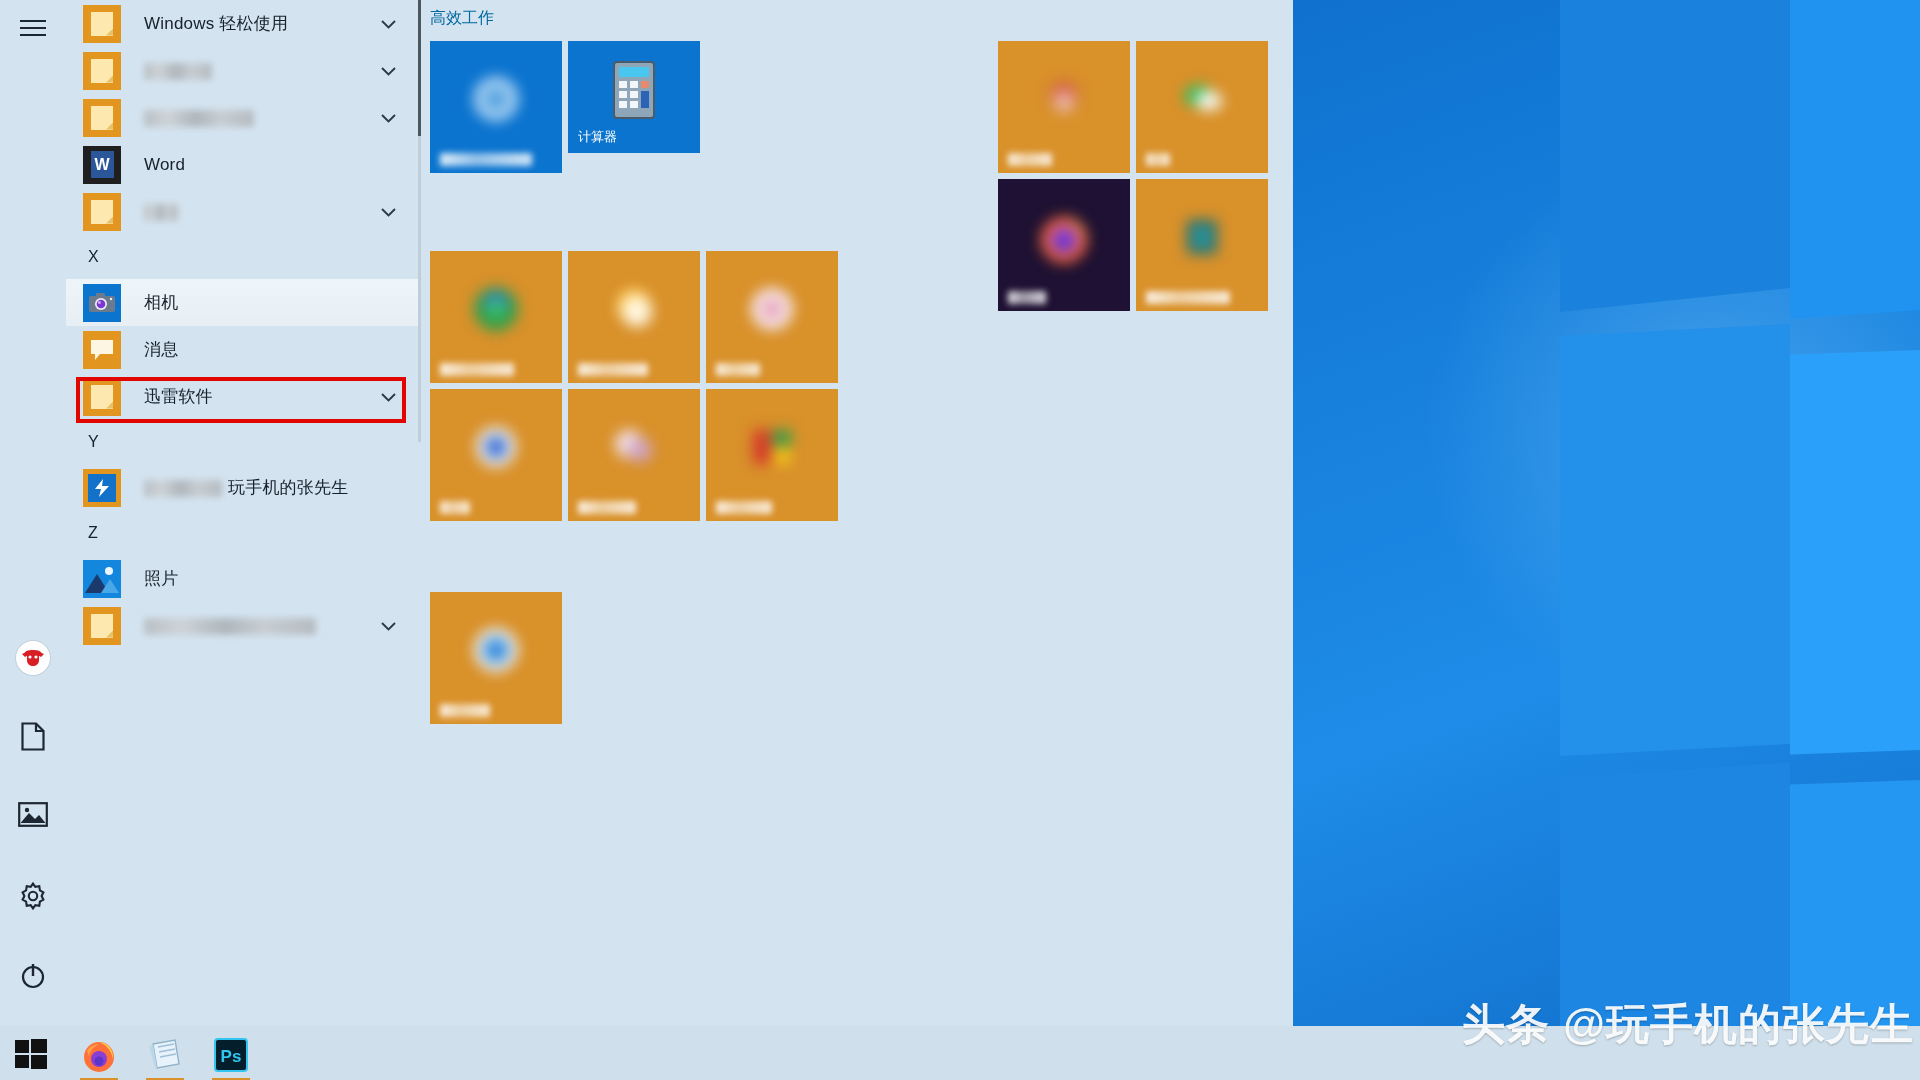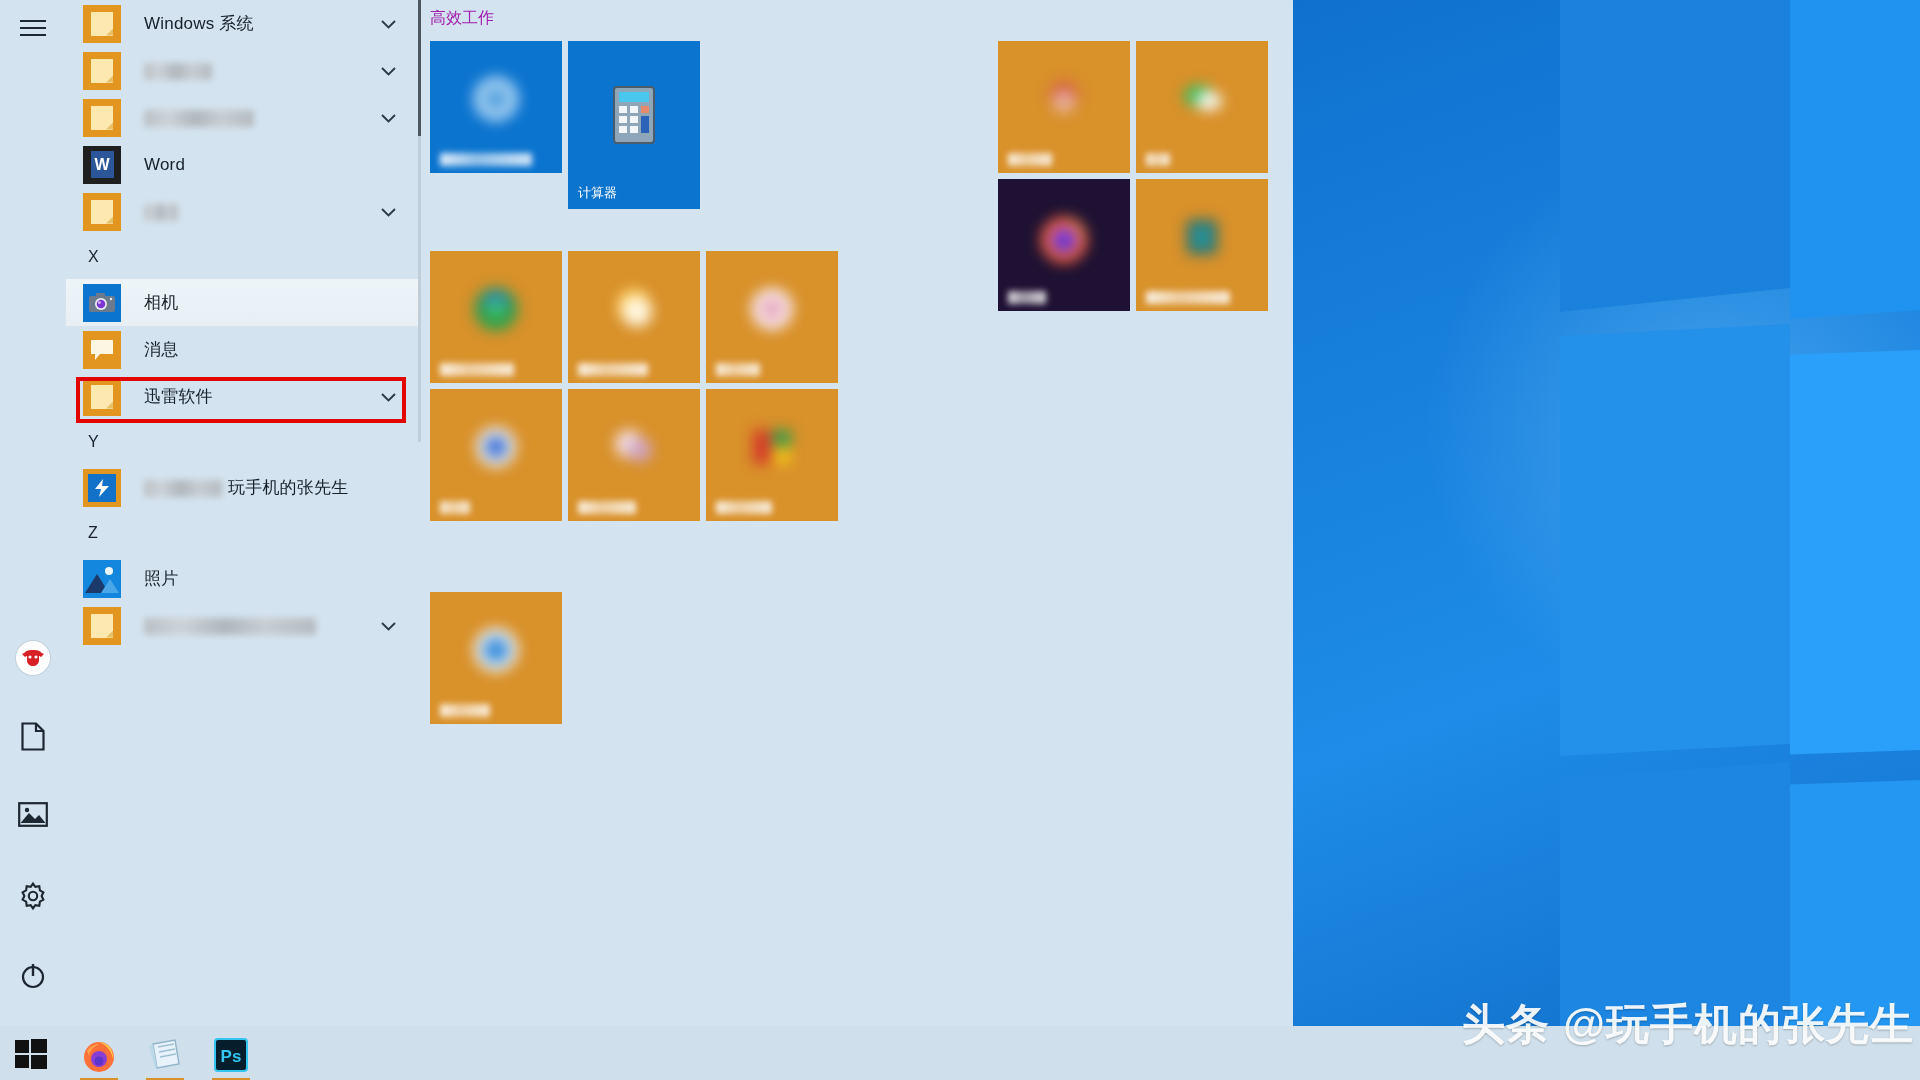--- a/index.html
+++ b/index.html
@@ -155,21 +155,21 @@
   }
   #applist-scroll-track {
     position: absolute; left: 418px; top: 0; width: 3px; height: 442px;
     background: #c0ced9;
   }
 
   
   #tiles { position: absolute; left: 430px; top: 0; right: 0; height: 100%; }
   .tile-group-title {
     position: absolute;
-    font-size: 16px; color: #a21caf;
+    font-size: 16px; color: #0369a1;
   }
   .tile {
     position: absolute;
     overflow: hidden;
     cursor: default;
   }
   .tile .tile-label {
     position: absolute; left: 10px; bottom: 7px;
     font-size: 13px; color: #fff;
     white-space: nowrap;
@@ -295,21 +295,21 @@
     </div>
   </div>
 
   <div id="applist">
       <div class="app-row">
         <span class="tile-ico">
           <span class="folder">
             <span class="sheet"></span>
           </span>
         </span>
-        <span class="lbl">Windows 系统</span>
+        <span class="lbl">Windows 轻松使用</span>
         <span class="chev"><svg width="15" height="9" viewBox="0 0 15 9">
             <path d="M1 1 L7.5 7.5 L14 1" fill="none" stroke="#2c3a47" stroke-width="1.9"></path>
           </svg></span>
       </div>
       <div class="app-row">
         <span class="tile-ico">
           <span class="folder">
             <span class="sheet"></span>
           </span>
         </span>
@@ -429,21 +429,21 @@
 
   <div id="tiles">
     <div class="tile-group-title" style="left:0px; top:8px;">高效工作</div>
   <div class="tile blue" style="left: 0px; top: 41px; width: 132px; height: 132px;">
         <span class="glyph blurred"><svg width="54" height="54" viewBox="0 0 54 54">
             <circle cx="27" cy="27" r="22" fill="#bcdcf7"></circle>
             <circle cx="27" cy="27" r="13" fill="#5aa6e0"></circle>
           </svg></span>
         <span class="tile-label blurlbl" style="width: 92px;"></span>
       </div>
-      <div class="tile blue" style="left: 138px; top: 41px; width: 132px; height: 168px;">
+      <div class="tile blue" style="left: 138px; top: 41px; width: 132px; height: 112px;">
         <span class="glyph" style="width: 54px; height: 60px;"><svg width="54" height="60" viewBox="0 0 54 60">
             <rect x="7" y="2" width="40" height="56" rx="3" fill="#8fa6b8" stroke="#4a5c6b" stroke-width="2"></rect>
             <rect x="12" y="7" width="30" height="10" fill="#49c7ef"></rect>
             <rect x="12" y="21" width="8" height="7" fill="#f2f6f9"></rect>
             <rect x="23" y="21" width="8" height="7" fill="#f2f6f9"></rect>
             <rect x="34" y="21" width="8" height="7" fill="#e88b6d"></rect>
             <rect x="12" y="31" width="8" height="7" fill="#f2f6f9"></rect>
             <rect x="23" y="31" width="8" height="7" fill="#f2f6f9"></rect>
             <rect x="34" y="31" width="8" height="17" fill="#2b63b8"></rect>
             <rect x="12" y="41" width="8" height="7" fill="#f2f6f9"></rect>

